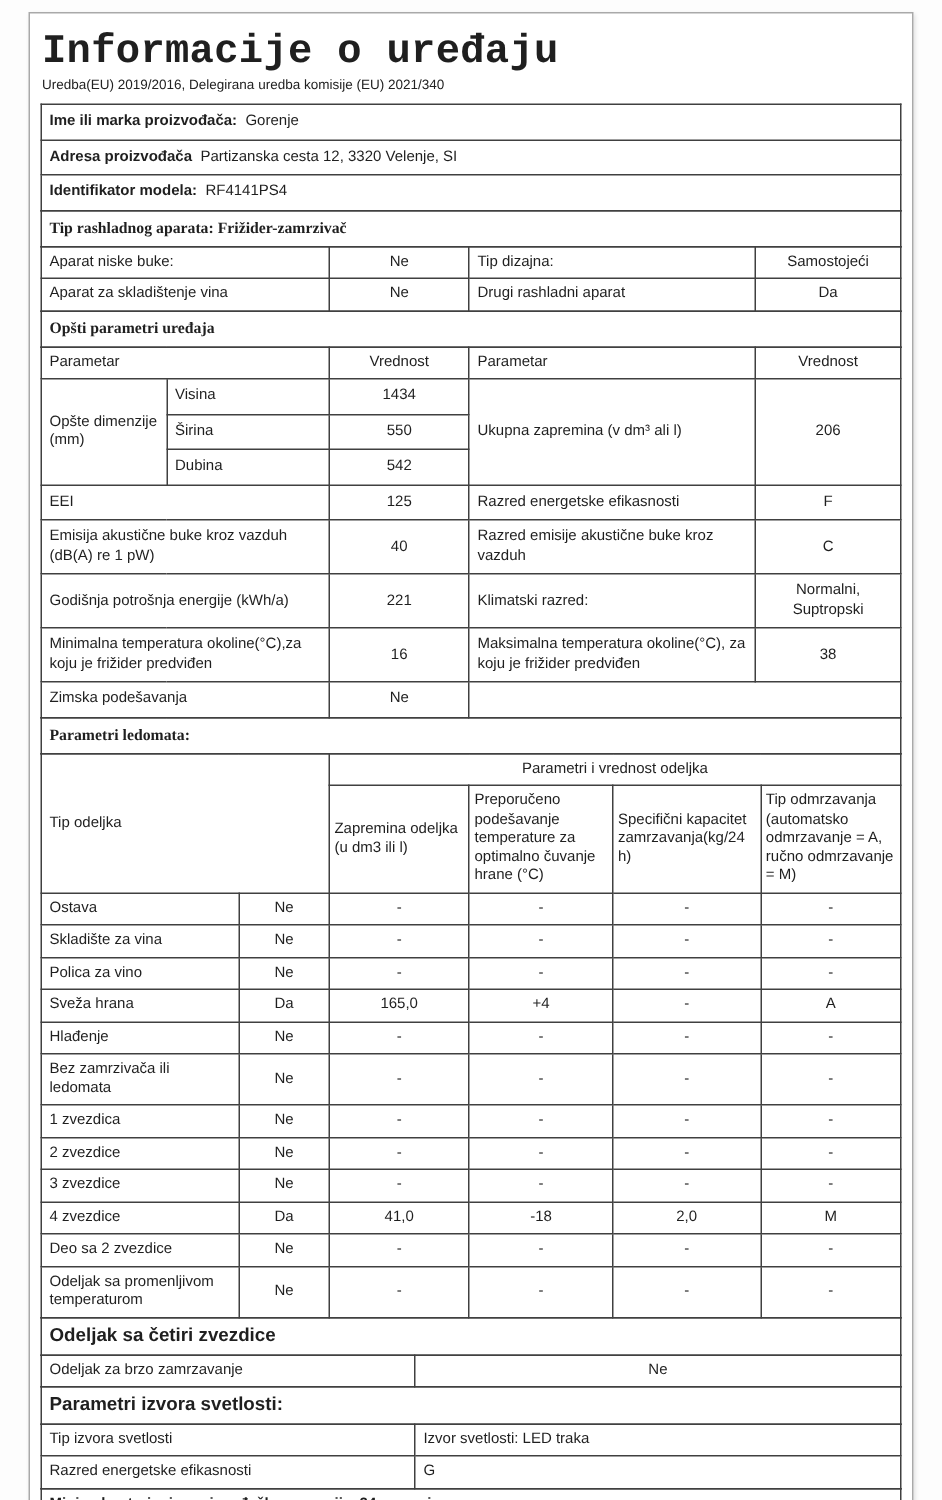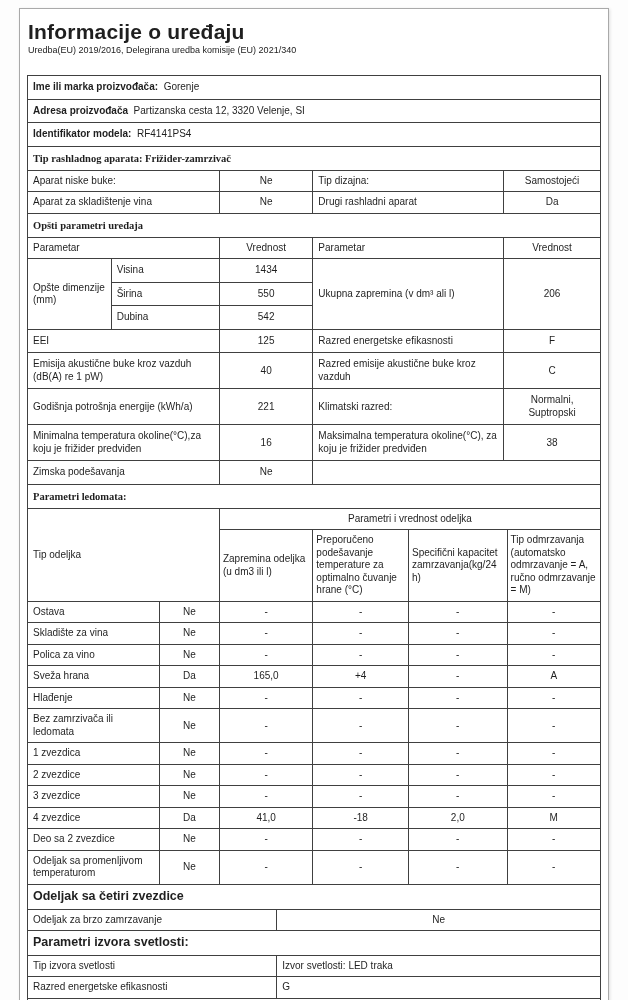--- a/index.html
+++ b/index.html
@@ -1,20 +1,20 @@
 <!DOCTYPE html>
 <html><head>
 <meta charset="utf-8">
 <style>
   html,body{margin:0;padding:0;background:#fdfdfd;}
   body{font-family:"Liberation Sans",sans-serif;color:#1f1f1f;width:628px;}
   .sheet{margin:8px 19px 10px 19px;background:#fff;border:1px solid #a9a9a9;
          box-shadow:1px 1px 3px rgba(0,0,0,.12);padding:6px 7px 9px 7px;}
-  .doc-title{font-size:21px;font-weight:bold;margin:5px 1px 1px 1px;letter-spacing:.2px;}
-  .doc-sub{font-size:9px;margin:1px 1px 20px 1px;color:#222;}
+  .doc-title{font-size:27px;font-weight:bold;margin:5px 1px 1px 1px;letter-spacing:.2px;font-family:Liberation Mono, monospace;}
+  .doc-sub{font-size:9px;margin:1px 1px 8px 1px;color:#222;}
   table{width:100%;border-collapse:collapse;table-layout:fixed;}
   table+table{margin-top:-1px;}
   td,th{border:1px solid #404040;padding:4px 5px;font-size:10px;font-weight:normal;
         vertical-align:middle;text-align:left;line-height:1.25;word-wrap:break-word;}
   .c{text-align:center;}
   .b{font-weight:bold;}
   .sec-sm td{font-weight:bold;font-size:10.5px;padding:5px 5px;font-family:Liberation Serif, serif;}
   .sec-lg td{font-weight:bold;font-size:12.5px;padding:4px 5px;margin-left:30px;}
   .t5 td{padding:5px 5px;}
   .hdr th{padding:4px 5px;}

